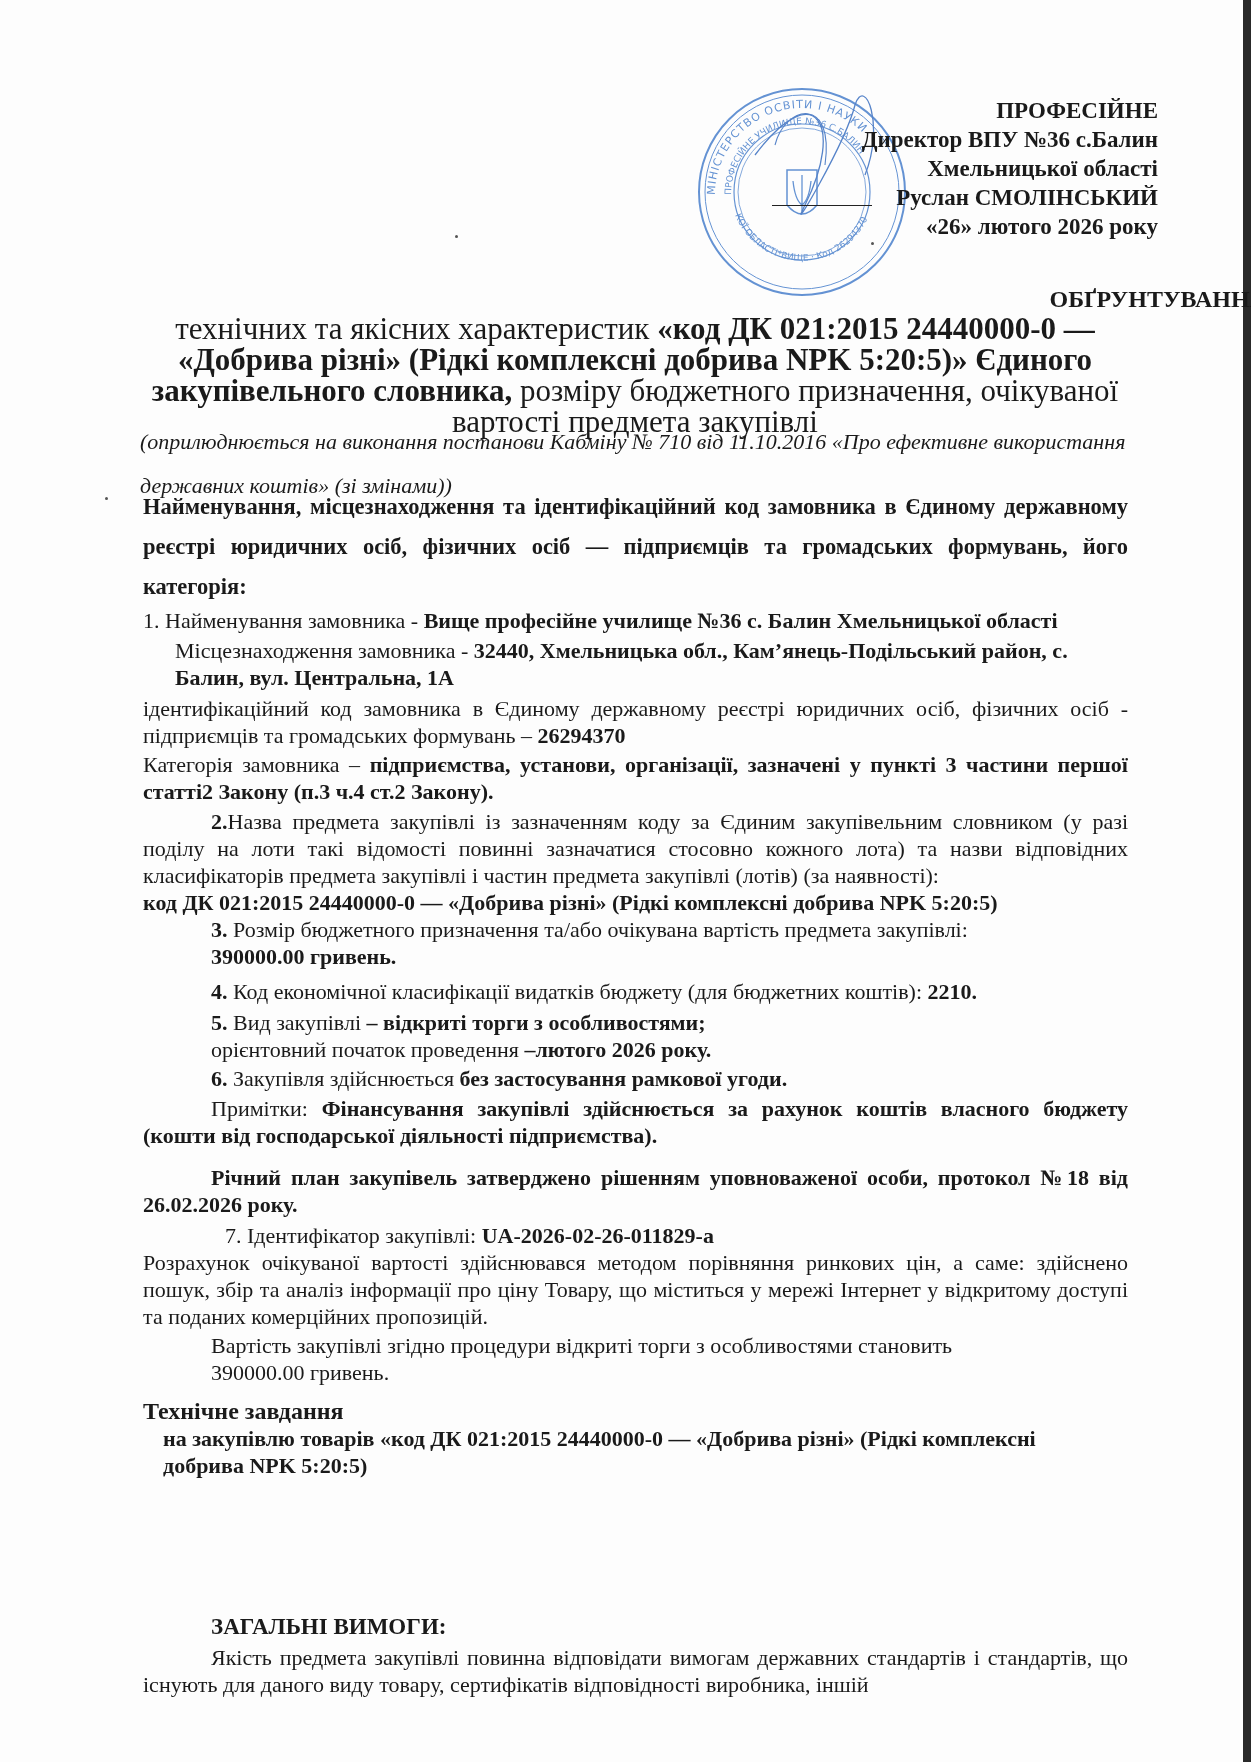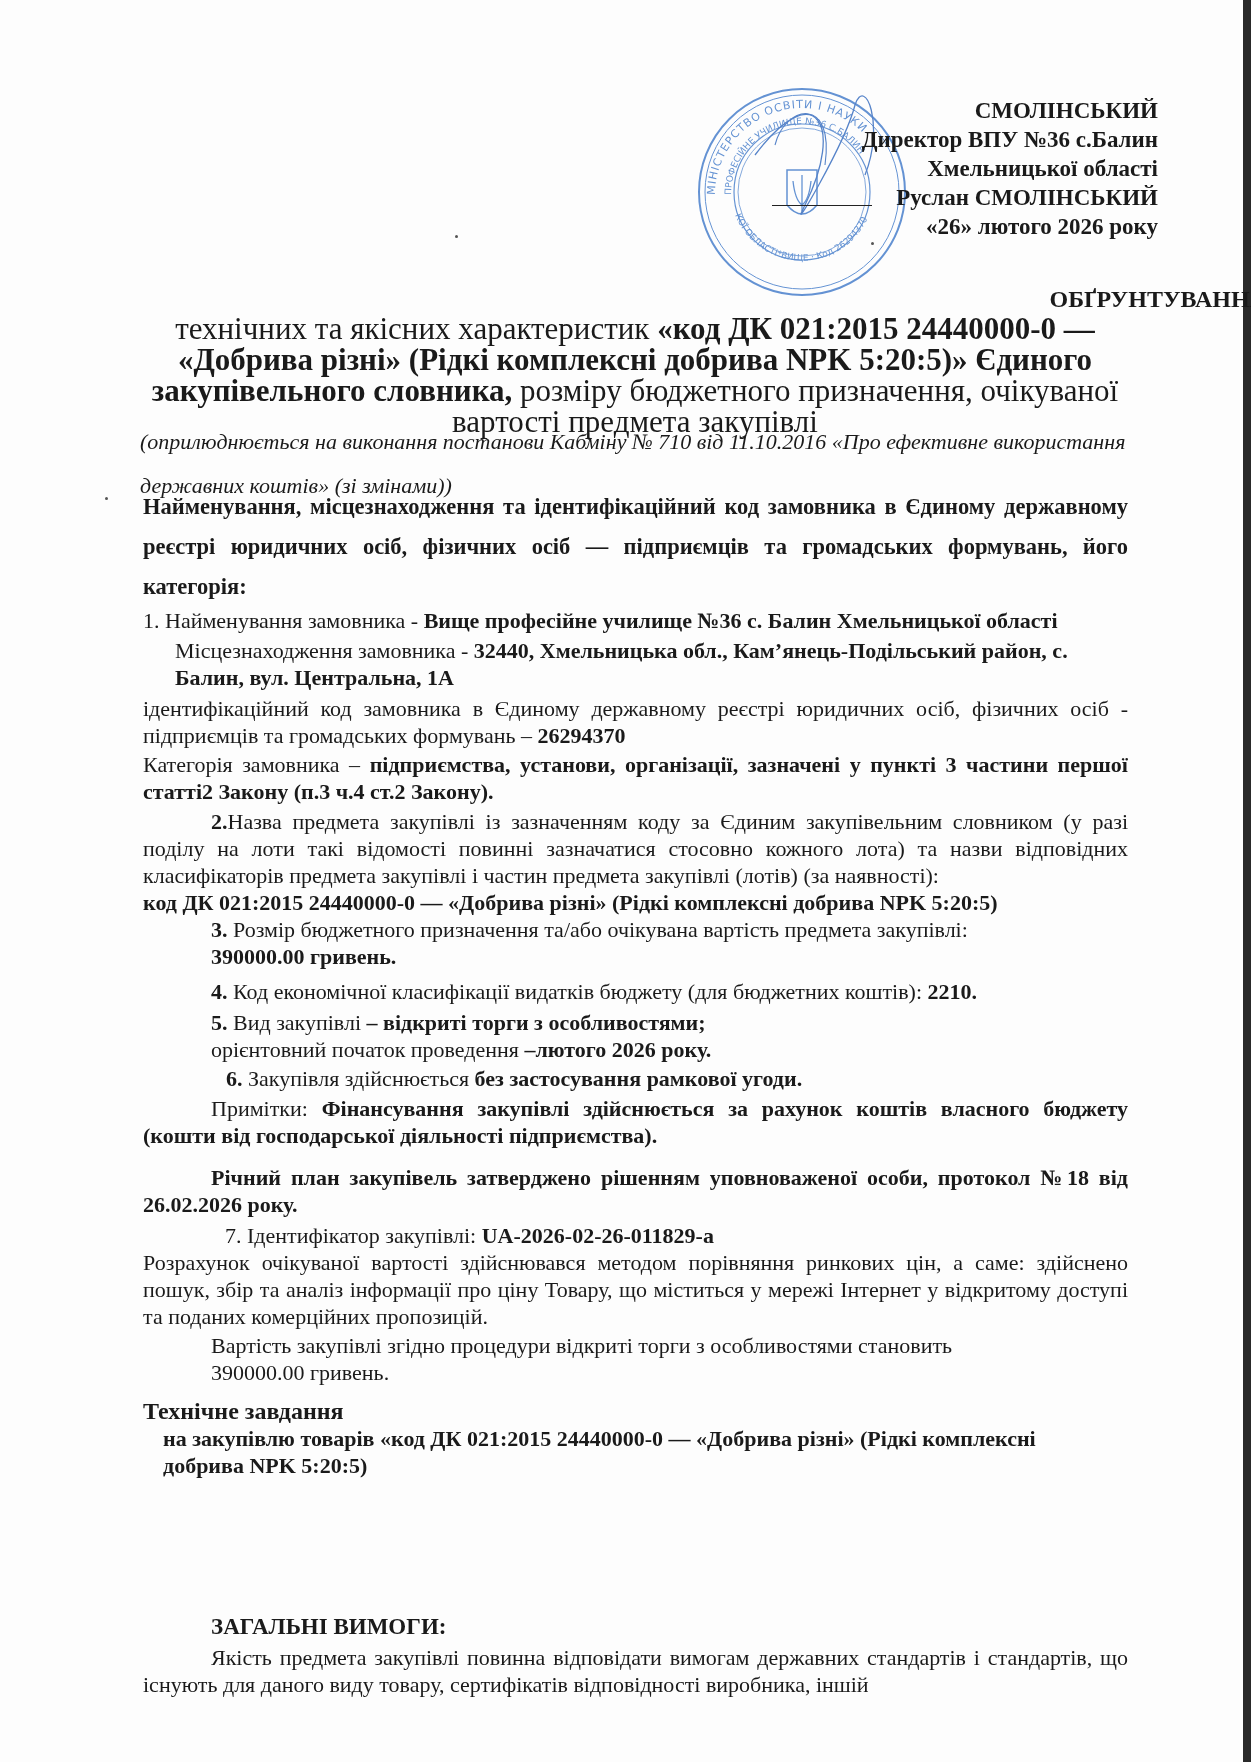--- a/index.html
+++ b/index.html
@@ -72,21 +72,21 @@
     </text>
     <path d="M 92 85 L 122 85 L 122 120 Q 107 138 92 120 Z" fill="none" stroke="#4a80cc" stroke-width="1.5"></path>
     <path d="M 107 90 L 107 126 M 98 96 Q 100 115 107 120 Q 114 115 116 96" fill="none" stroke="#4a80cc" stroke-width="1.3"></path>
     <path d="M 60 70 C 120 -10, 150 40, 110 120 C 90 160, 150 60, 160 20 C 170 -10, 190 40, 170 90" fill="none" stroke="#3a6fc0" stroke-width="1.3"></path>
     <path d="M 80 60 C 90 20, 140 10, 130 80" fill="none" stroke="#3a6fc0" stroke-width="1.1"></path>
   </svg>
 
   <div class="sign-line"></div>
 
   <div class="approve">
-    <div>СМОЛІНСЬКИЙ</div>
+    <div>ПРОФЕСІЙНЕ</div>
     <div>Директор ВПУ №36 с.Балин</div>
     <div>Хмельницької області</div>
     <div>Руслан СМОЛІНСЬКИЙ</div>
     <div>«26» лютого 2026 року</div>
   </div>
 
   <div class="title">ОБҐРУНТУВАННЯ</div>
 
   <div class="subtitle">
     <span>технічних та якісних характеристик </span><span class="b">«код ДК 021:2015 24440000-0 — «Добрива різні» (Рідкі комплексні добрива NPK 5:20:5)» Єдиного закупівельного словника,</span><span> розміру бюджетного призначення, очікуваної вартості предмета закупівлі</span>
@@ -102,21 +102,21 @@
     <p class="just" style="margin-top:4px;"><span>ідентифікаційний код замовника в Єдиному державному реєстрі юридичних осіб, фізичних осіб - підприємців та громадських формувань – </span><span class="b">26294370</span></p>
     <p class="just" style="margin-top:2px;"><span>Категорія замовника – </span><span class="b">підприємства, установи, організації, зазначені у пункті 3 частини першої статті2 Закону (п.3 ч.4 ст.2 Закону).</span></p>
     <p class="just ind" style="margin-top:3px;"><span class="b">2.</span><span>Назва предмета закупівлі із зазначенням коду за Єдиним закупівельним словником (у разі поділу на лоти такі відомості повинні зазначатися стосовно кожного лота) та назви відповідних класифікаторів предмета закупівлі і частин предмета закупівлі (лотів) (за наявності):</span></p>
     <p class="b">код ДК 021:2015 24440000-0 — «Добрива різні» (Рідкі  комплексні добрива NPK 5:20:5)</p>
     <div class="ind-block">
       <p><span class="b">3.</span><span> Розмір бюджетного призначення та/або очікувана вартість предмета закупівлі:</span></p>
       <p class="b">390000.00 гривень.</p>
       <p style="margin-top:8px;"><span class="b">4.</span><span> Код економічної класифікації видатків бюджету (для бюджетних коштів): </span><span class="b">2210.</span></p>
       <p style="margin-top:4px;"><span class="b">5.</span><span> Вид закупівлі </span><span class="b">– відкриті торги з особливостями;</span></p>
       <p><span>орієнтовний початок проведення </span><span class="b">–лютого 2026 року.</span></p>
-      <p style="margin-top:2px;margin-left:15px;"><span class="b">6.</span><span> Закупівля здійснюється </span><span class="b">без застосування рамкової угоди.</span></p>
+      <p style="margin-top:2px;"><span class="b">6.</span><span> Закупівля здійснюється </span><span class="b">без застосування рамкової угоди.</span></p>
     </div>
     <p class="just ind" style="margin-top:3px;"><span>Примітки: </span><span class="b">Фінансування закупівлі здійснюється за рахунок  коштів власного бюджету (кошти від господарської діяльності підприємства).</span></p>
     <p class="just ind b" style="margin-top:15px;">Річний план закупівель затверджено рішенням уповноваженої особи, протокол №18 від  26.02.2026 року.</p>
     <p style="margin-top:4px; padding-left:82px;"><span>7. Ідентифікатор закупівлі: </span><span class="b">UA-2026-02-26-011829-a</span></p>
     <p class="just">Розрахунок очікуваної вартості здійснювався методом порівняння ринкових цін, а саме: здійснено пошук, збір та аналіз інформації про ціну Товару, що міститься у мережі Інтернет у відкритому доступі та поданих комерційних пропозицій.</p>
     <div class="ind-block" style="margin-top:2px;">
       <p>Вартість закупівлі згідно процедури  відкриті торги з особливостями   становить</p>
       <p>390000.00   гривень.</p>
     </div>
     <p class="center ts-title" style="margin-top:12px;">Технічне завдання</p>

